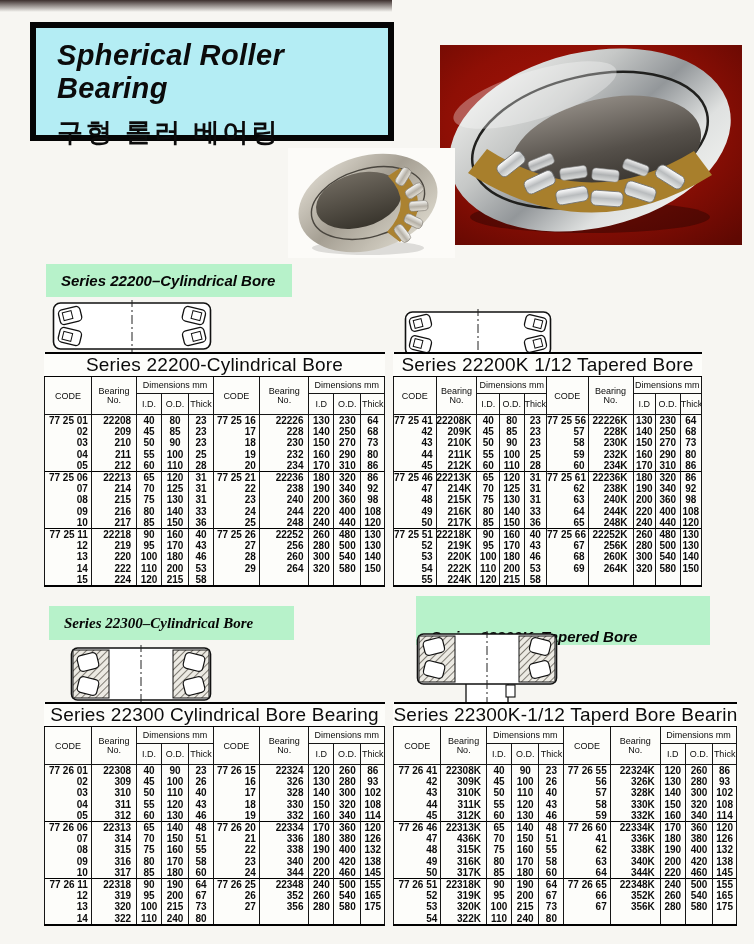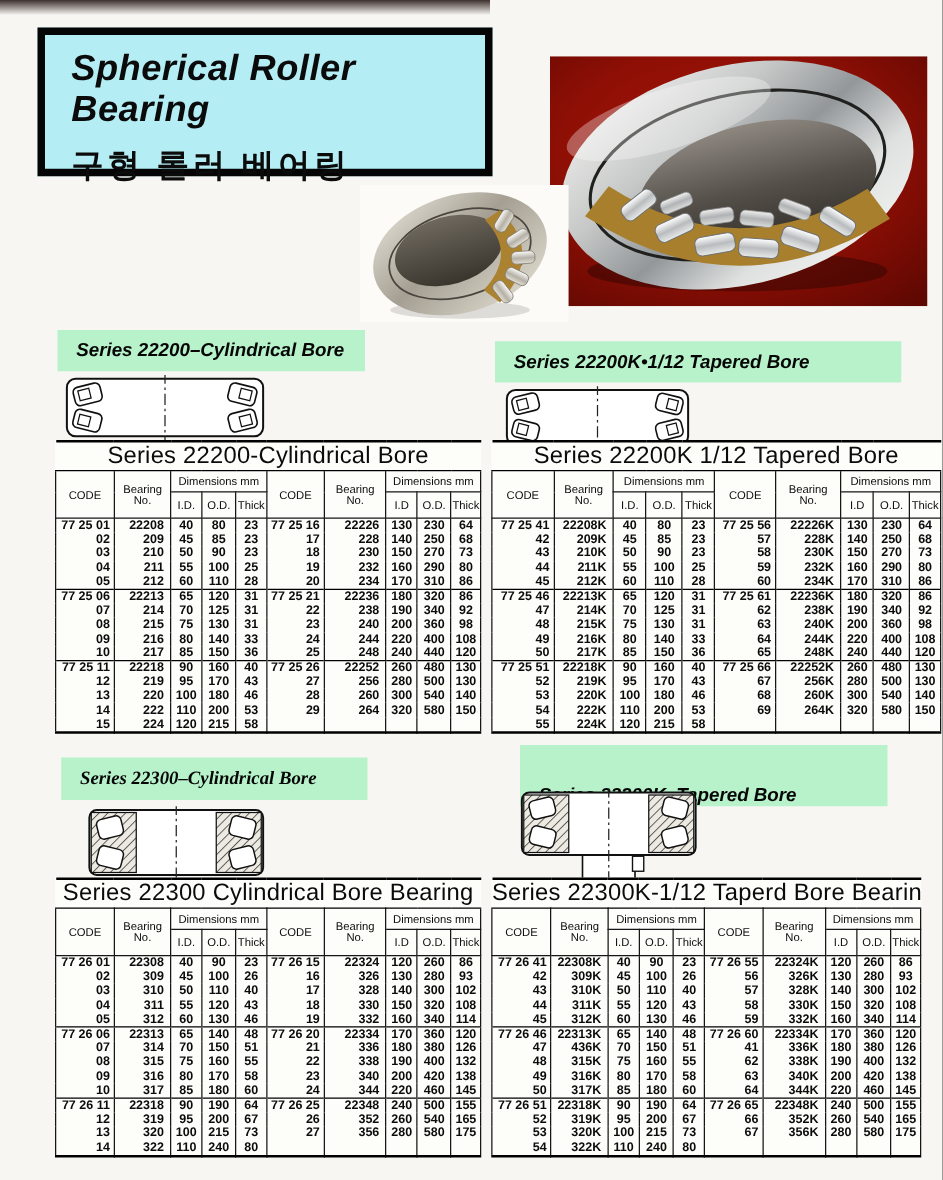--- a/index.html
+++ b/index.html
@@ -31,21 +31,21 @@
   .diagram{position:absolute;}
   #dia1L{left:52px;top:300px;width:160px;height:52px;}
   #dia1R{left:404px;top:309px;width:148px;height:50px;}
   #dia2L{left:70px;top:645px;width:142px;height:58px;}
   #dia2R{left:416px;top:631px;width:142px;height:78px;}
 
   
   table.spec{position:absolute;border-collapse:collapse;table-layout:fixed;background:#fdfdfa;
     border-bottom:2.5px solid #000;}
   #t1L{left:44px;top:352px;width:341px;}
-  #t1R{left:393px;top:352px;width:360px;}
+  #t1R{left:393px;top:352px;width:309px;}
   #t2L{left:44px;top:702px;width:341px;}
   #t2R{left:393px;top:702px;width:344px;padding-left:26px;}
   .spec td{border-left:1px solid #161616;border-right:1px solid #161616;padding:0;
     overflow:hidden;white-space:nowrap;}
   .spec td.ttl{border-left:none;border-right:none;border-top:2.5px solid #000;border-bottom:1px solid #000;
     text-align:center;font-size:19px;font-weight:400;height:19px;letter-spacing:.2px;}
   .spec td.hd{text-align:center;font-weight:400;font-size:9px;border-top:1px solid #161616;
     border-bottom:1px solid #161616;}
   .spec td.hdb{white-space:pre-line;line-height:9px;}
   .spec tr.hrow1 td{height:16px;}
@@ -152,23 +152,20 @@
         <rect x="121" y="53" width="19" height="10" rx="4" transform="rotate(-4 130 58)"></rect>
         <rect x="116" y="68" width="19" height="10" rx="4" transform="rotate(26 125 73)"></rect>
         <rect x="105" y="80" width="19" height="10" rx="4" transform="rotate(52 114 85)"></rect>
       </g>
     </svg>
   </div>
 
   <div class="glabel" id="lab1L">
     <span>Series 22200–Cylindrical Bore</span>
   </div>
-  <div class="glabel" id="lab1R">
-    <span>Series 22200K•1/12 Tapered Bore</span>
-  </div>
 
   <div class="diagram" id="dia1L">
     <svg width="160" height="52" viewBox="0 0 160 52">
       <rect x="1.5" y="3" width="157" height="46" rx="7" fill="#ffffff" stroke="#111" stroke-width="1.6"></rect>
       <g fill="#fff" stroke="#111">
         <rect x="7" y="8" width="22" height="15" rx="4" stroke-width="1.3" transform="rotate(-14 18 15)"></rect>
         <rect x="11" y="11" width="9" height="8" stroke-width="1" transform="rotate(-14 18 15)"></rect>
         <rect x="7" y="29" width="22" height="15" rx="4" stroke-width="1.3" transform="rotate(14 18 36)"></rect>
         <rect x="11" y="33" width="9" height="8" stroke-width="1" transform="rotate(14 18 36)"></rect>
         <rect x="131" y="8" width="22" height="15" rx="4" stroke-width="1.3" transform="rotate(14 142 15)"></rect>

